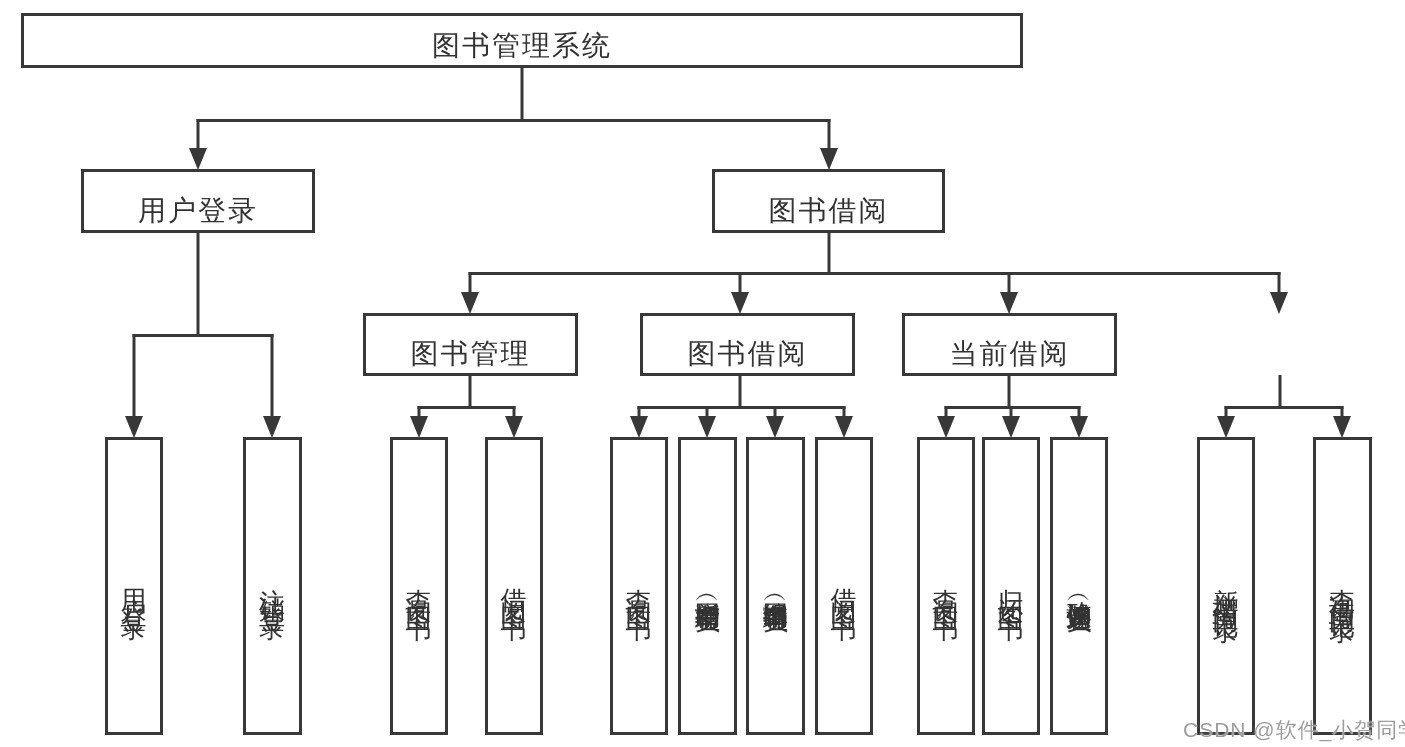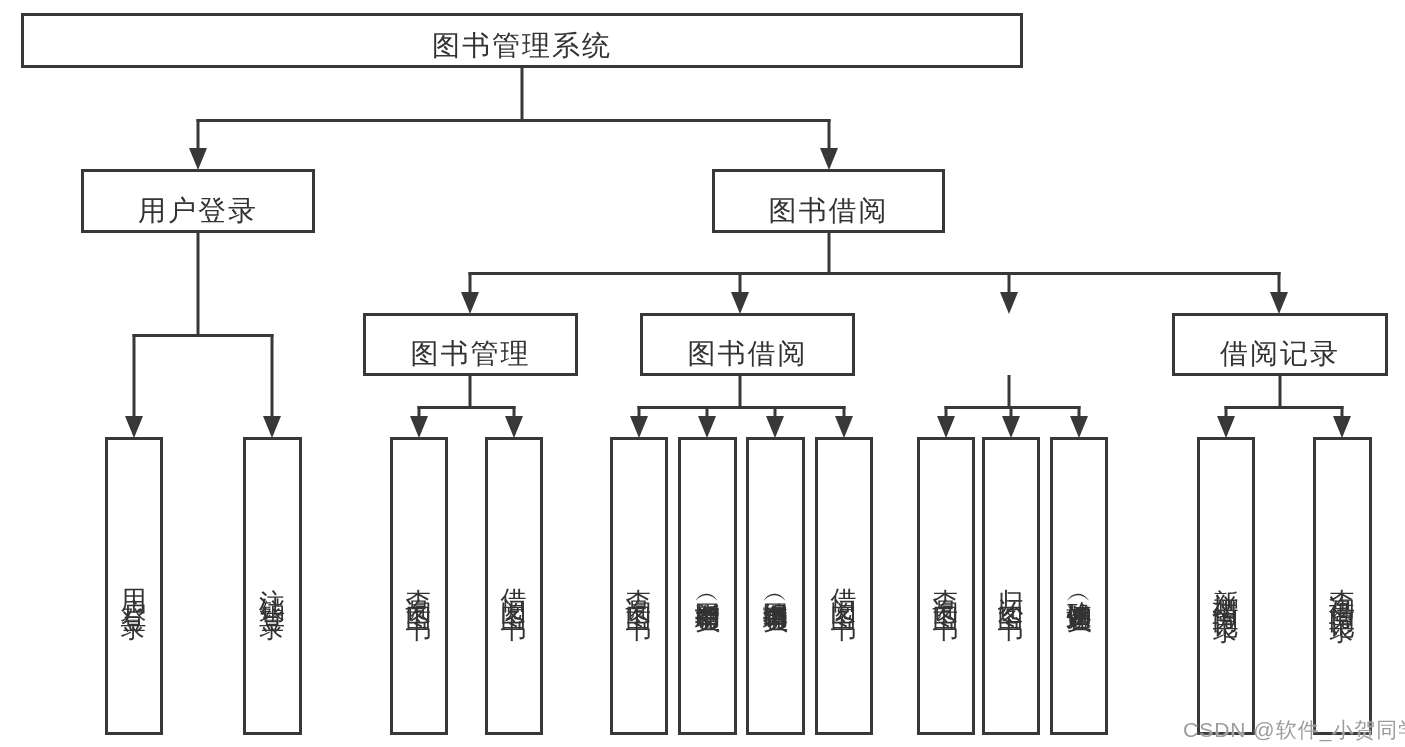--- a/index.html
+++ b/index.html
@@ -110,22 +110,22 @@
   <div class="node" style="left:712px;top:169px;width:233px;height:64px">
     <span>图书借阅</span>
   </div>
 
   <div class="node" style="left:363px;top:313px;width:215px;height:63px">
     <span>图书管理</span>
   </div>
   <div class="node" style="left:640px;top:313px;width:215px;height:63px">
     <span>图书借阅</span>
   </div>
-  <div class="node" style="left:1172px;top:313px;width:216px;height:63px">
-    <span>借阅记录</span>
+  <div class="node" style="left:902px;top:313px;width:215px;height:63px">
+    <span>当前借阅</span>
   </div>
 
   <div class="vnode" style="left:105px;width:58px">
     <span>用户登录</span>
   </div>
   <div class="vnode" style="left:243px;width:59px">
     <span>注销登录</span>
   </div>
 
   <div class="vnode" style="left:390px;width:58px">

